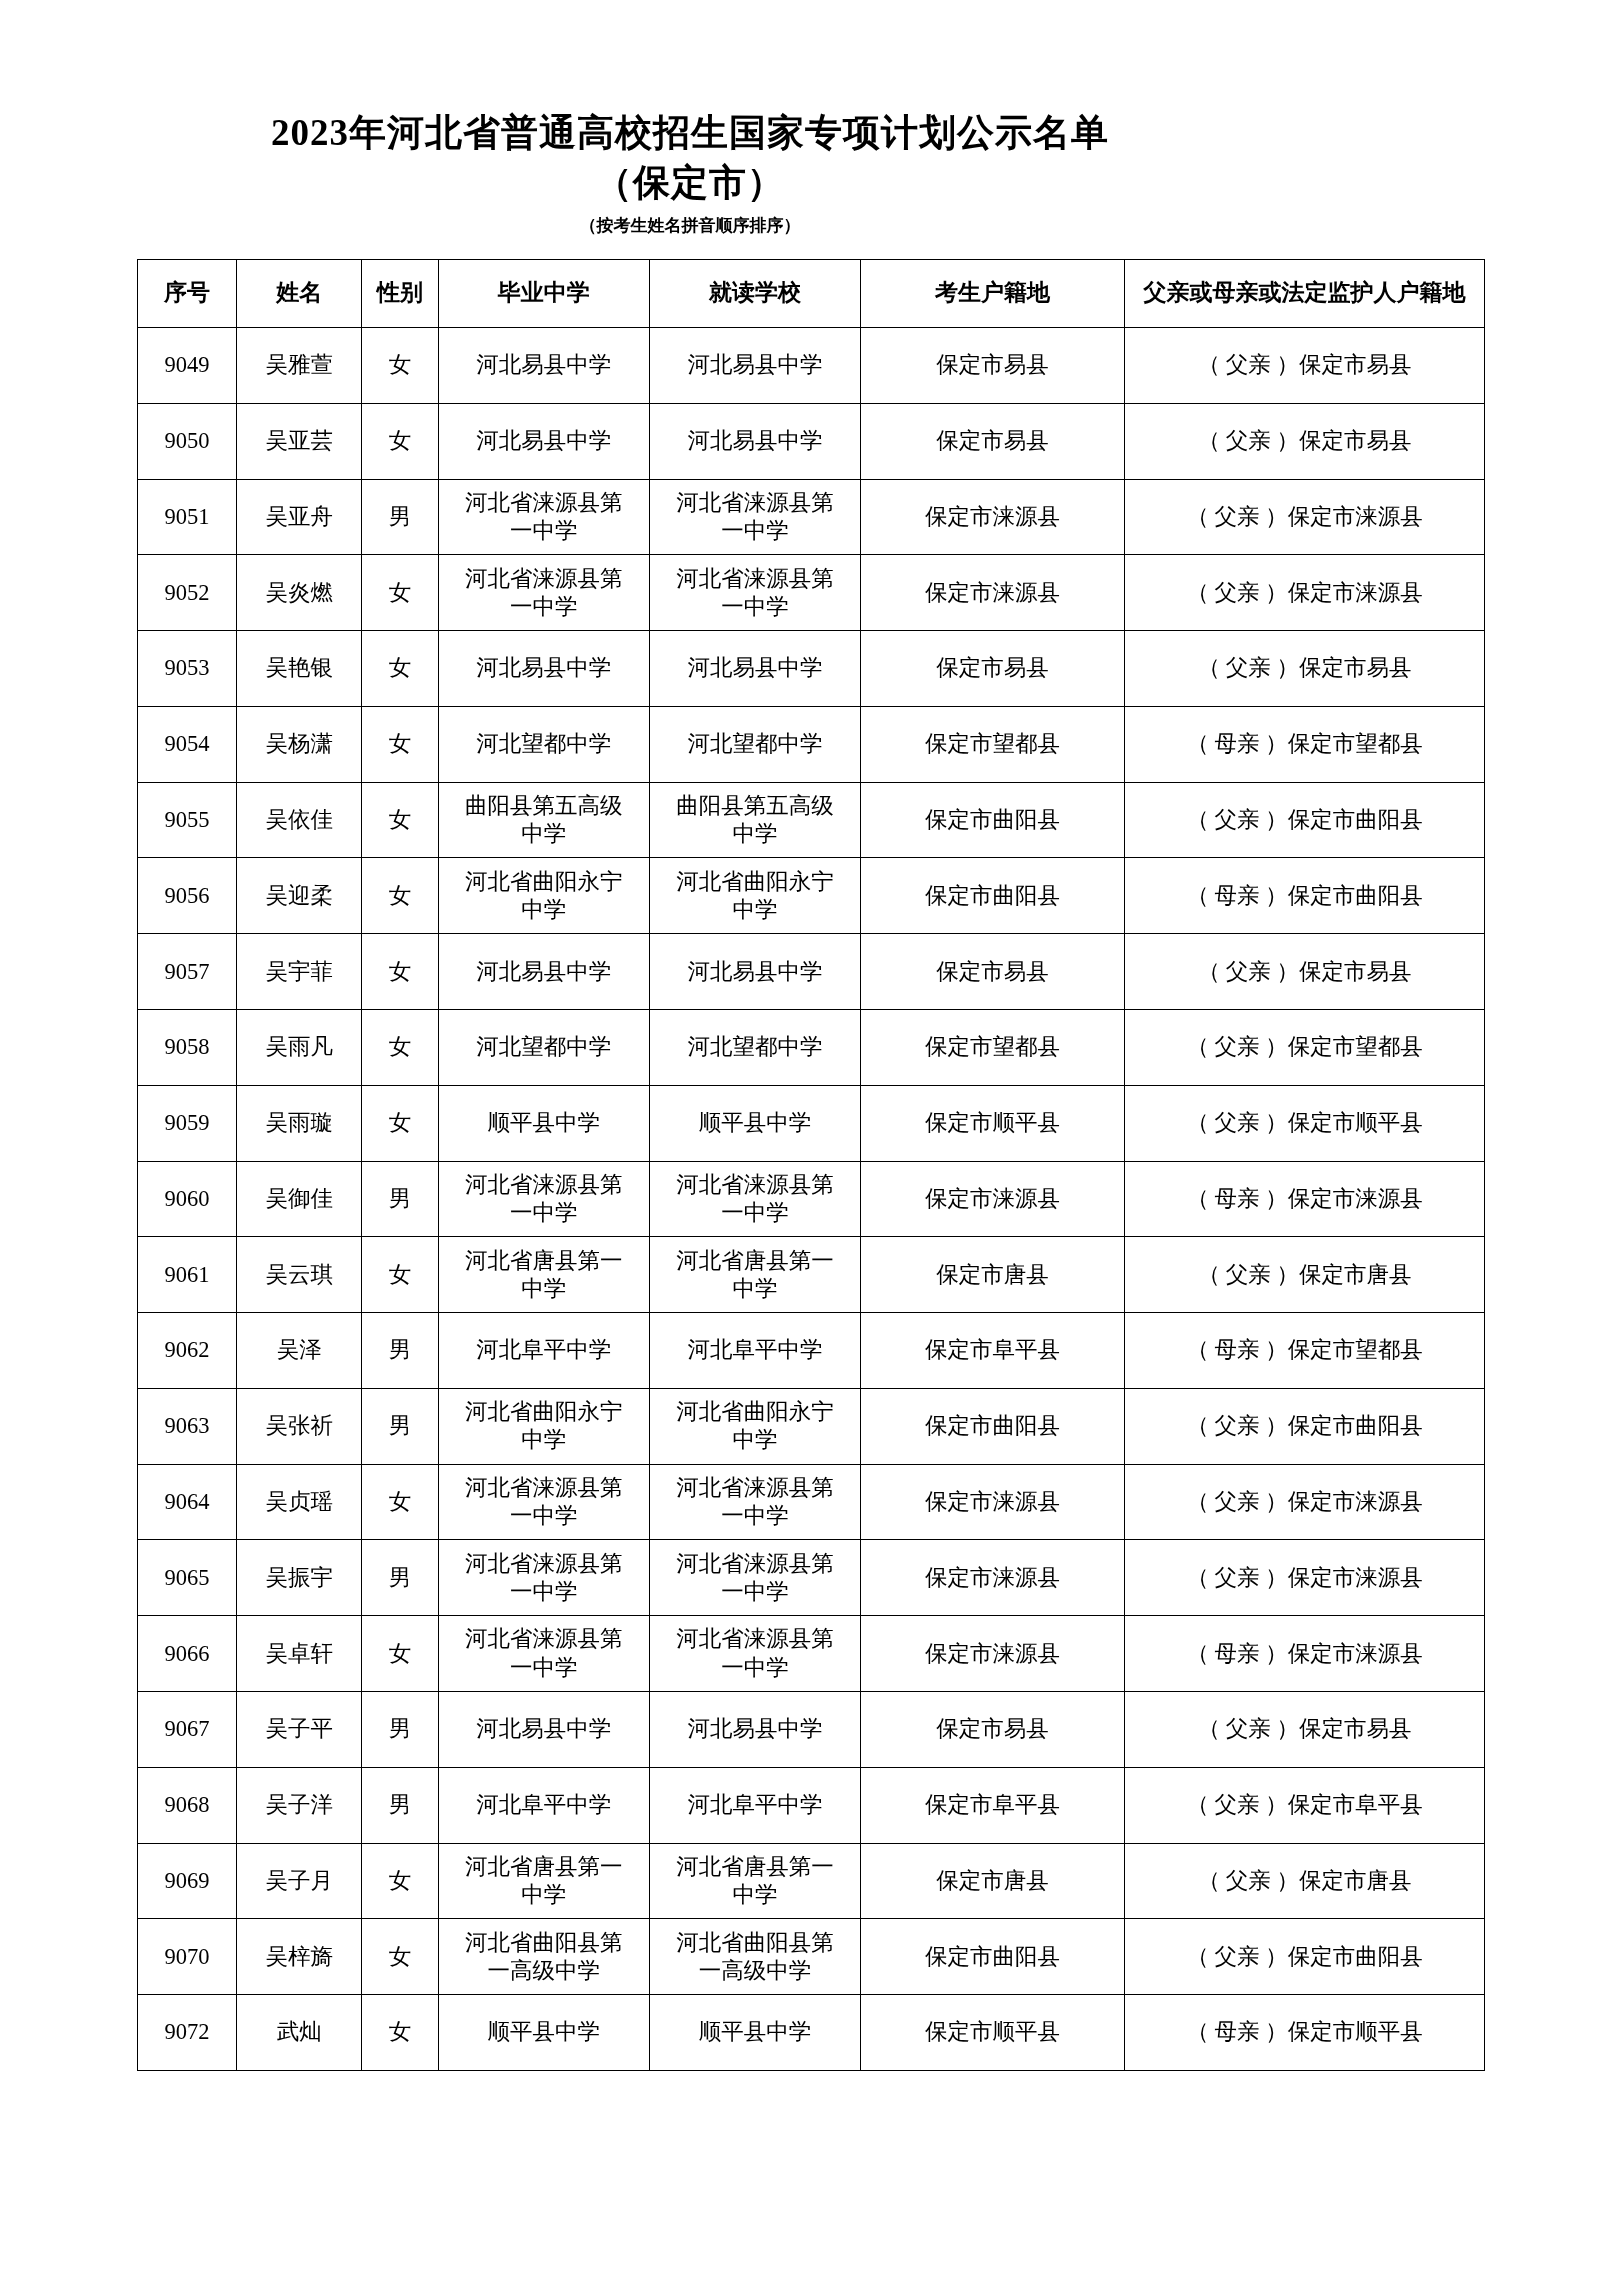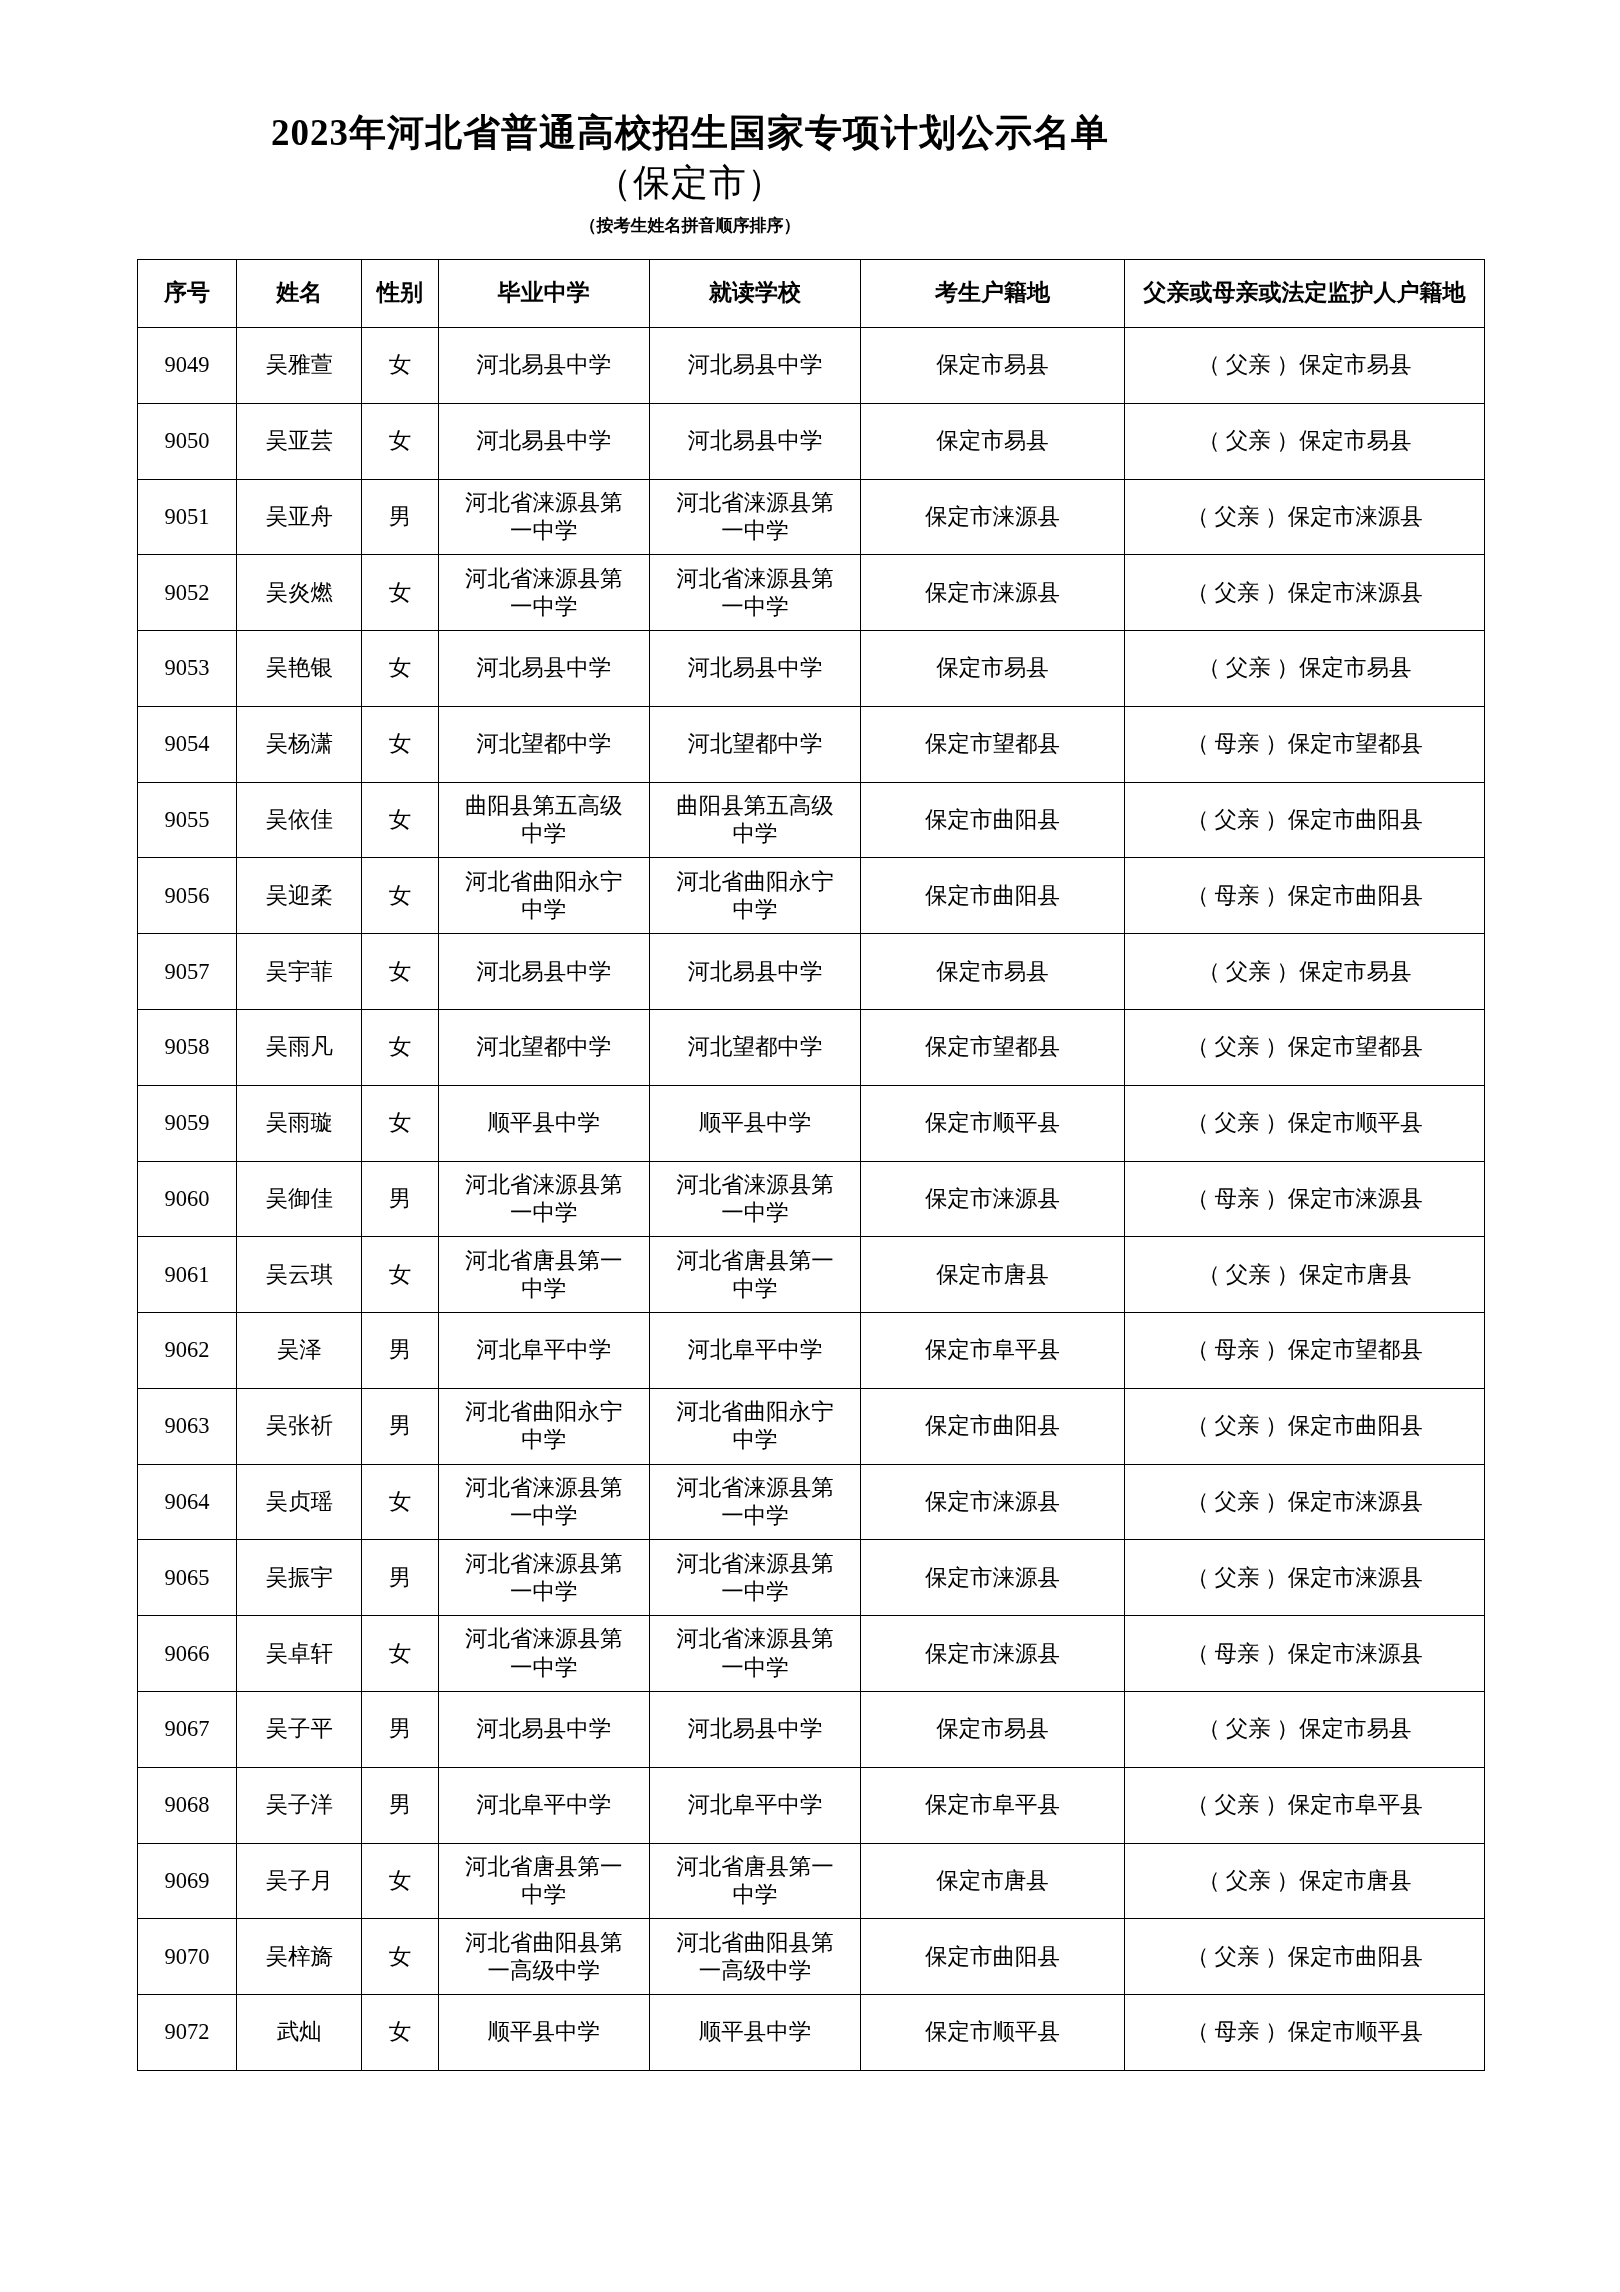--- a/index.html
+++ b/index.html
@@ -22,21 +22,21 @@
   .doc-title {
     text-align: center;
     font-family: "Liberation Serif", "DejaVu Serif", serif;
     font-weight: bold;
     font-size: 37px;
     line-height: 1.35;
     letter-spacing: 1px;
   }
   .doc-subtitle {
     text-align: center;
-    font-weight: normal;
+    font-weight: bold;
     font-size: 37px;
     line-height: 1.35;
     letter-spacing: 1px;
   }
   .doc-note {
     text-align: center;
     font-weight: bold;
     font-size: 17px;
     line-height: 1.4;
     margin-top: 5.9px;

